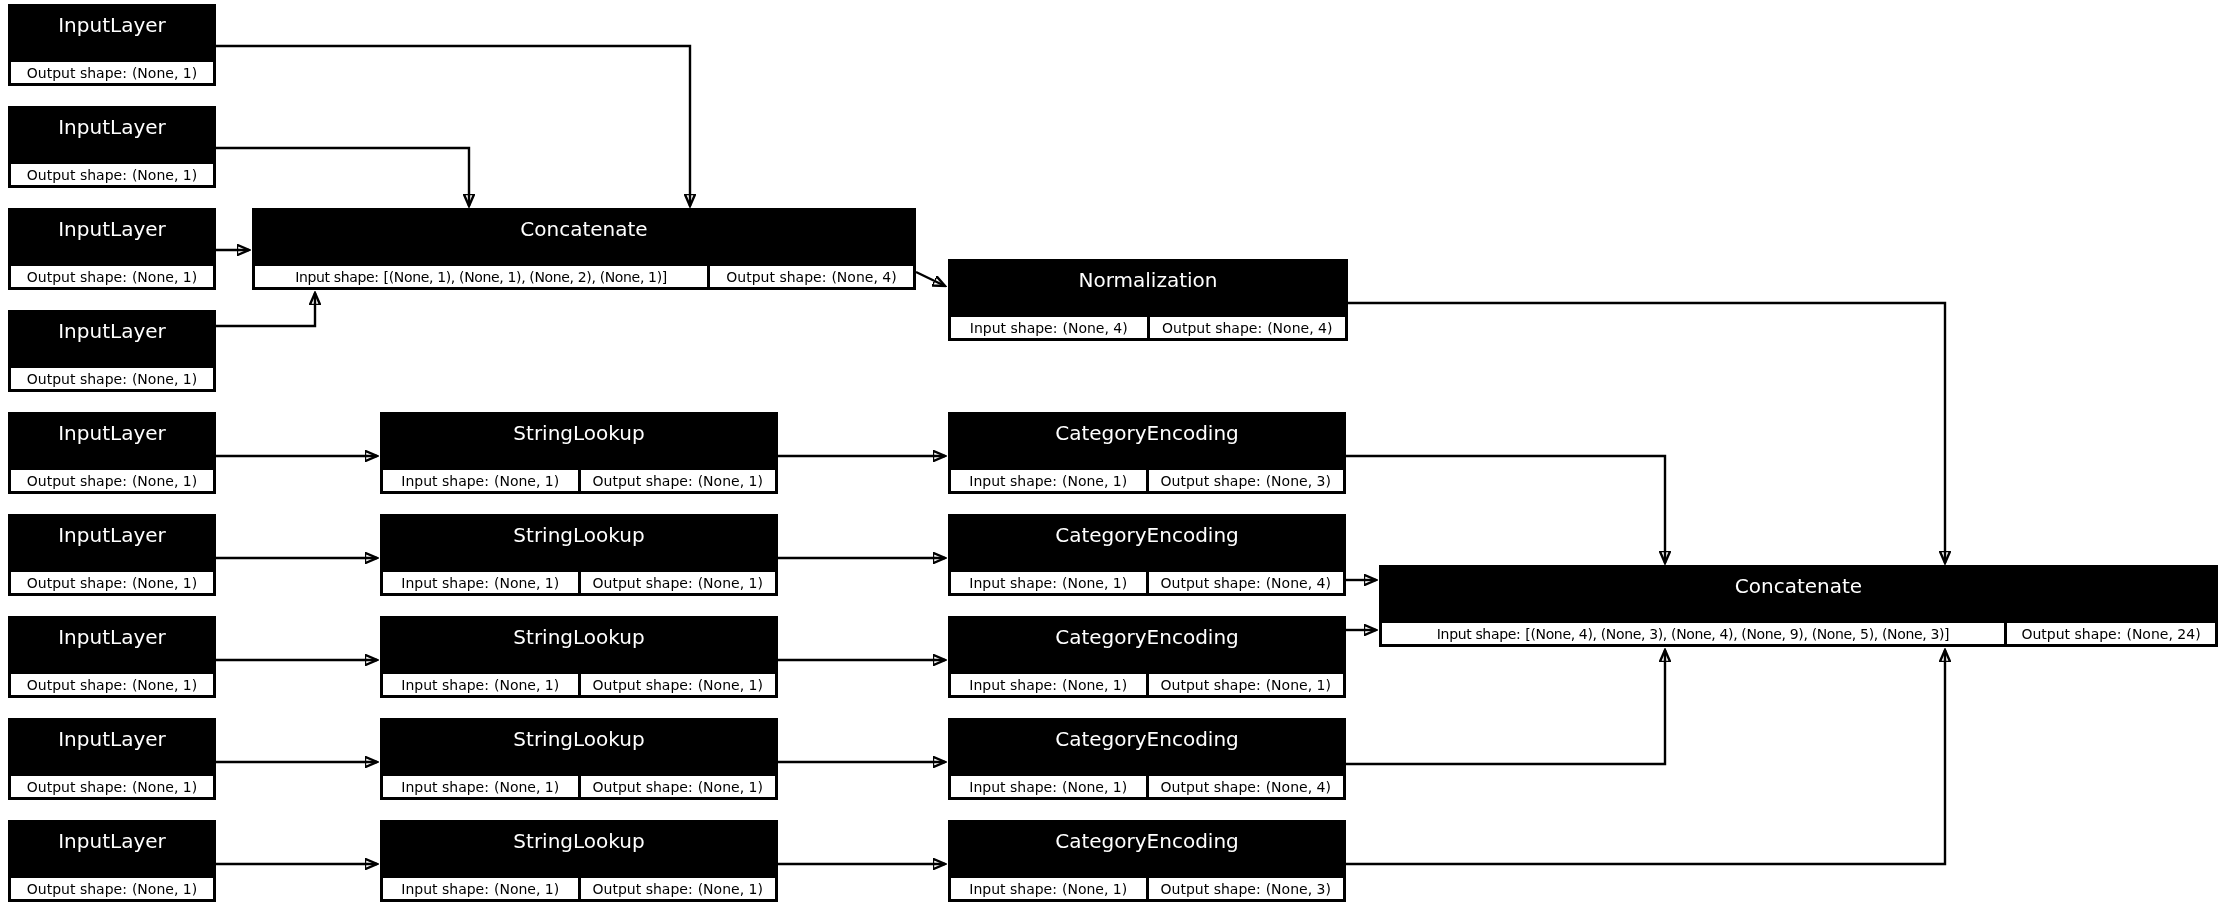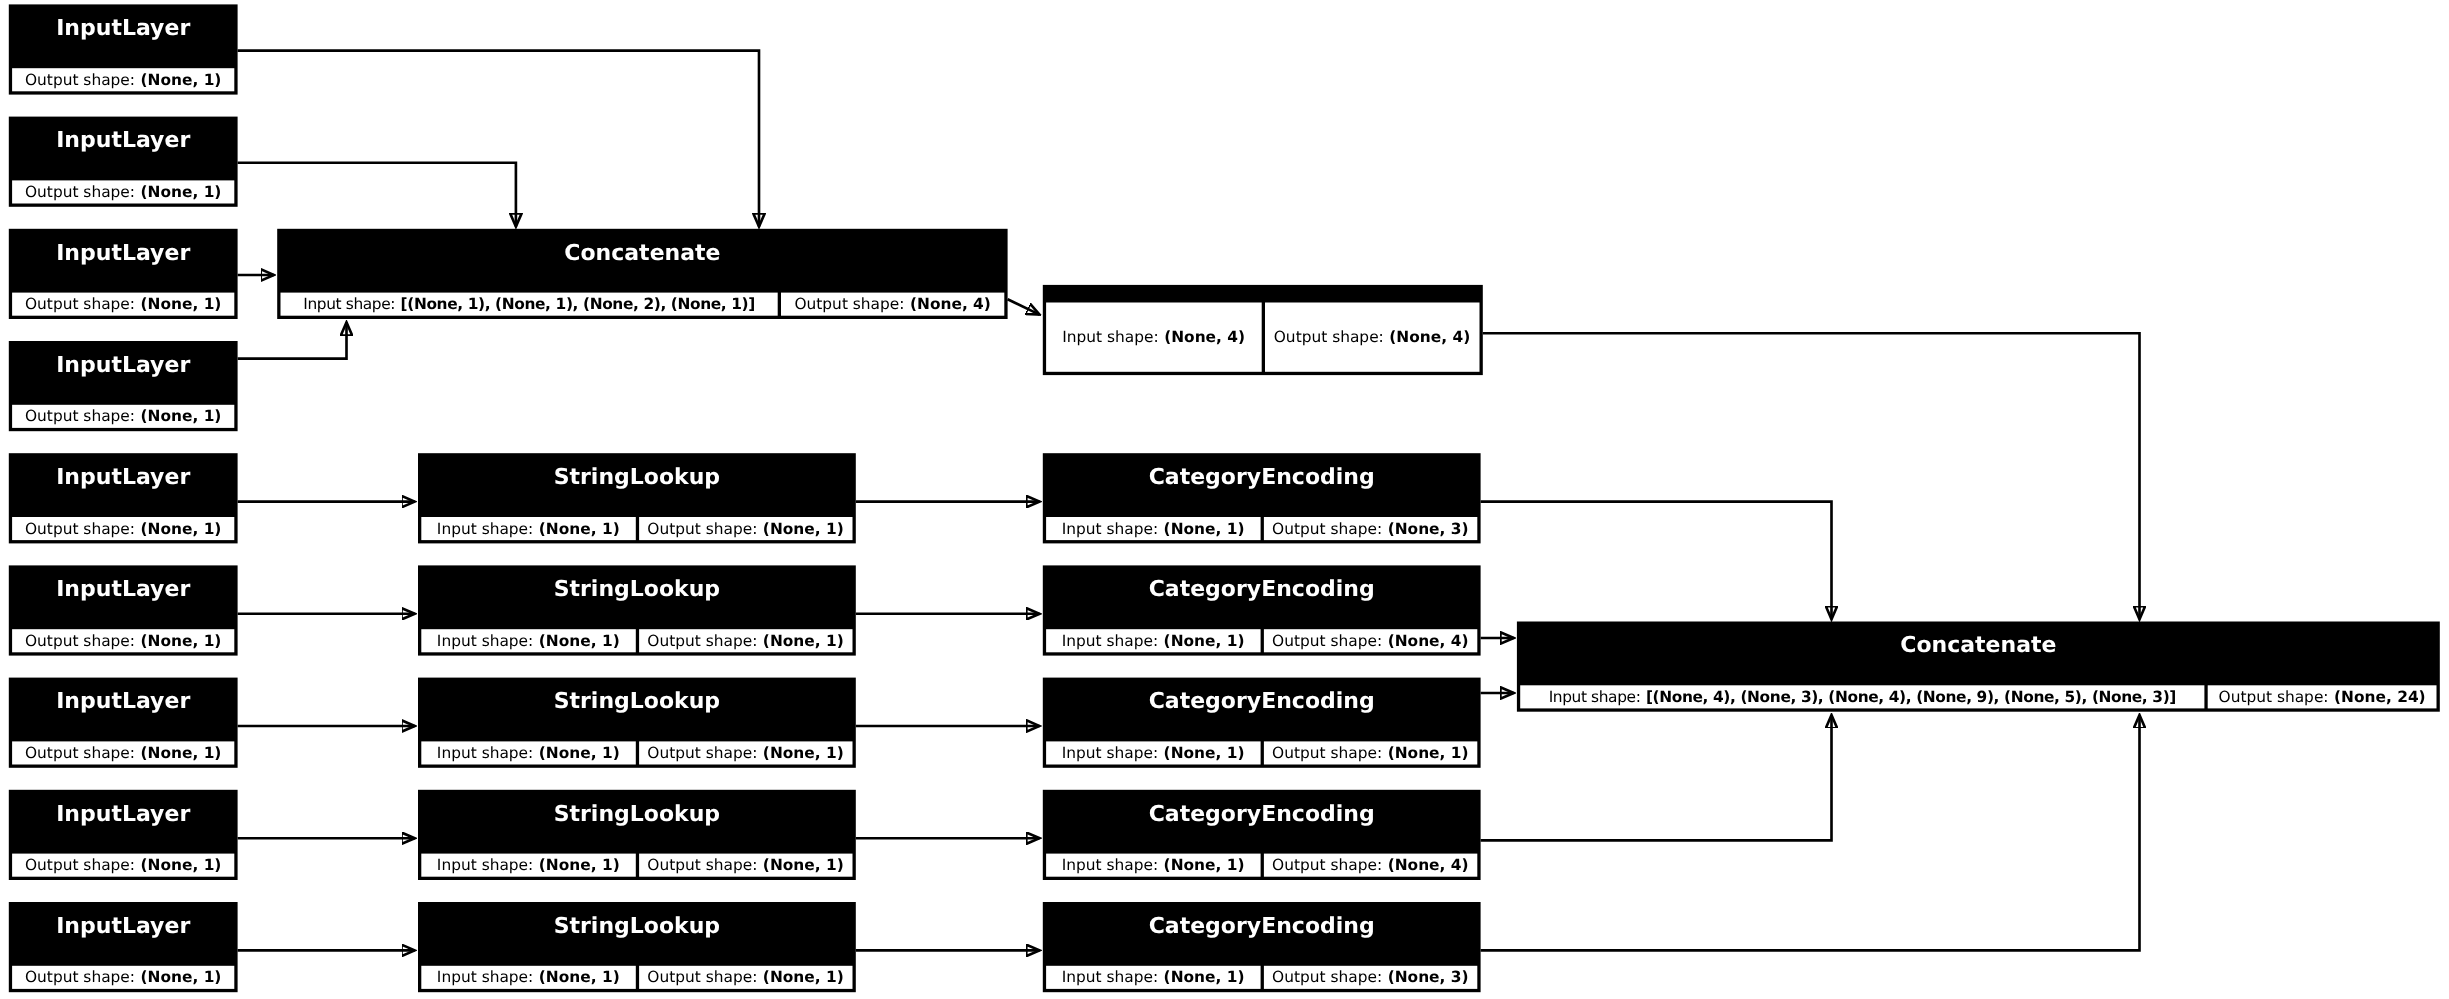--- a/index.html
+++ b/index.html
@@ -6,28 +6,28 @@
   .canvas{
     position:relative;width:2226px;height:908px;background:#ffffff;
     font-family:"DejaVu Sans","Liberation Sans",sans-serif;overflow:hidden;
   }
   .node{
     position:absolute;background:#000;box-sizing:border-box;
     display:flex;flex-direction:column;
   }
   .hdr{
     flex:0 0 42px;display:flex;align-items:center;justify-content:center;
-    color:#fff;font-weight:bold;font-size:20px;
+    color:#fff;font-weight:normal;font-size:20px;
   }
   .cells{flex:1;display:flex;gap:3px;padding:16px 3px 3px 3px;}
   .cell{
     background:#fff;flex:1;display:flex;align-items:center;justify-content:center;
     font-size:14px;color:#000;white-space:nowrap;overflow:hidden;
   }
-  .cell .val{font-weight:bold;margin-left:5px;}
+  .cell .val{font-weight:normal;margin-left:5px;}
   .tight{letter-spacing:-0.35px;}
   svg.edges{position:absolute;left:0;top:0;pointer-events:none;}
   svg.edges path{fill:none;stroke:#000;stroke-width:2.4px;}
 </style>
 </head>
 <body>
 
 <div class="canvas">
 
   <svg class="edges" width="2226" height="908">
@@ -104,20 +104,21 @@
           <span class="val">[(None, 1), (None, 1), (None, 2), (None, 1)]</span>
         </div>
       <div class="cell">
           <span>Output shape:</span>
           <span class="val">(None, 4)</span>
         </div>
     </div>
   </div>
 
   <div class="node" style="left:948px;top:259px;width:400px;height:82px">
+    <div class="hdr">Normalization</div>
     <div class="cells">
       <div class="cell">
           <span>Input shape:</span>
           <span class="val">(None, 4)</span>
         </div>
       <div class="cell">
           <span>Output shape:</span>
           <span class="val">(None, 4)</span>
         </div>
     </div>

